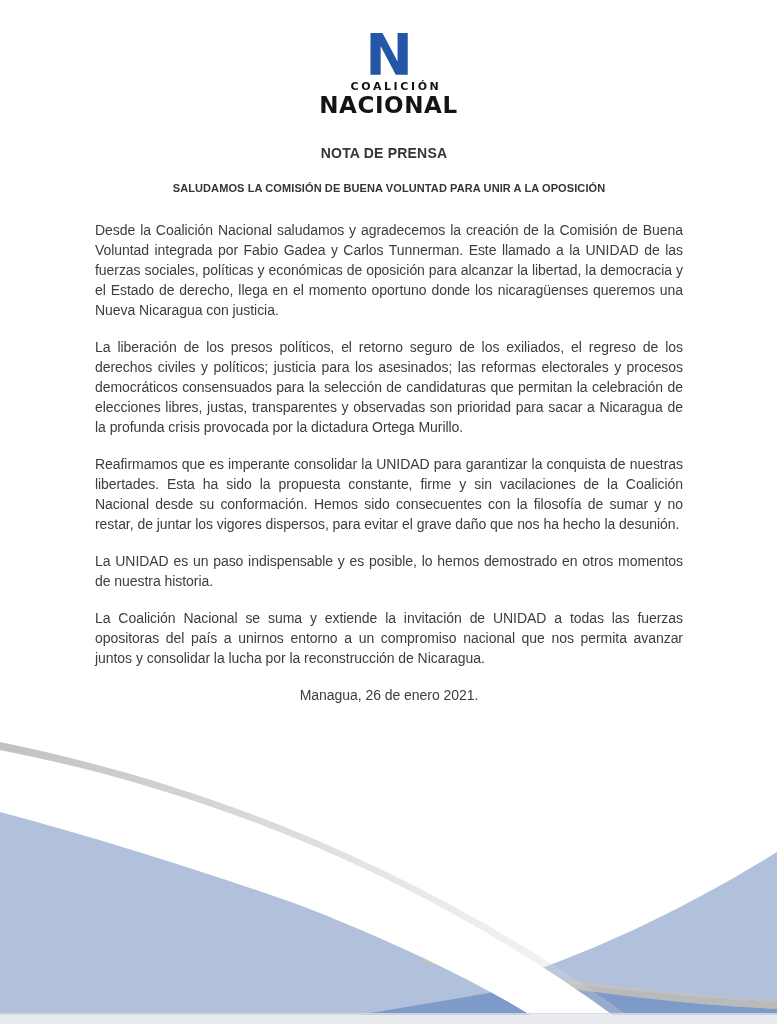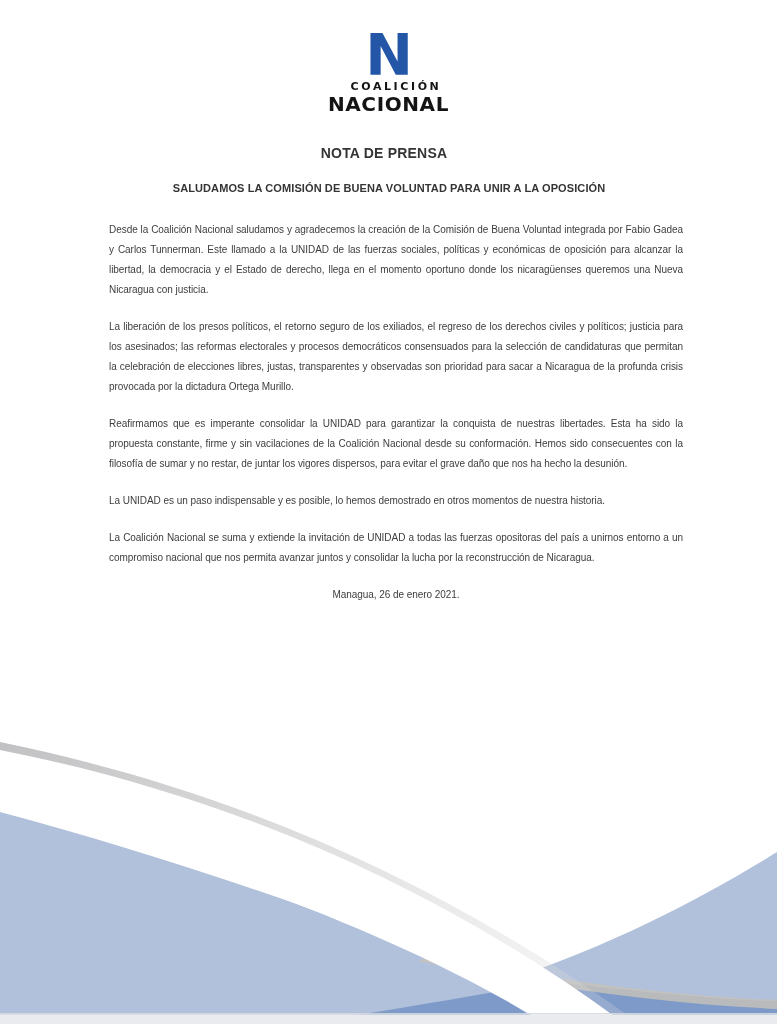--- a/index.html
+++ b/index.html
@@ -26,21 +26,21 @@
     font-weight:bold;
     font-size:11px;
     letter-spacing:2.6px;
     color:#141414;
     margin-top:3px;
     padding-left:15px; 
   }
   .logo-line2{
     font-family:"DejaVu Sans", sans-serif;
     font-weight:bold;
-    font-size:20px;
+    font-size:23px;
     letter-spacing:0.6px;
     color:#141414;
     margin-top:2px;
   }
 
   
   .kicker{
     position:absolute;
     top:145px; left:0; right:9px;
     text-align:center;
@@ -54,26 +54,25 @@
     top:182px; left:95px; right:94px;
     text-align:center;
     font-weight:bold;
     font-size:11px;
     letter-spacing:0.1px;
     color:#353535;
   }
   .body-text{
     position:absolute;
     top:220px; left:95px; right:94px;
-    font-size:10px;
+    font-size:14px;
     line-height:20px;
     letter-spacing:-0.05px;
     text-align:justify;
     color:#3d3d3d;
-    margin-left:14px;
   }
   .body-text p{margin:0 0 17px 0;}
   .dateline{
     text-align:center;
     margin-bottom:0 !important;
   }
 
   
   .footer-art{
     position:absolute;

